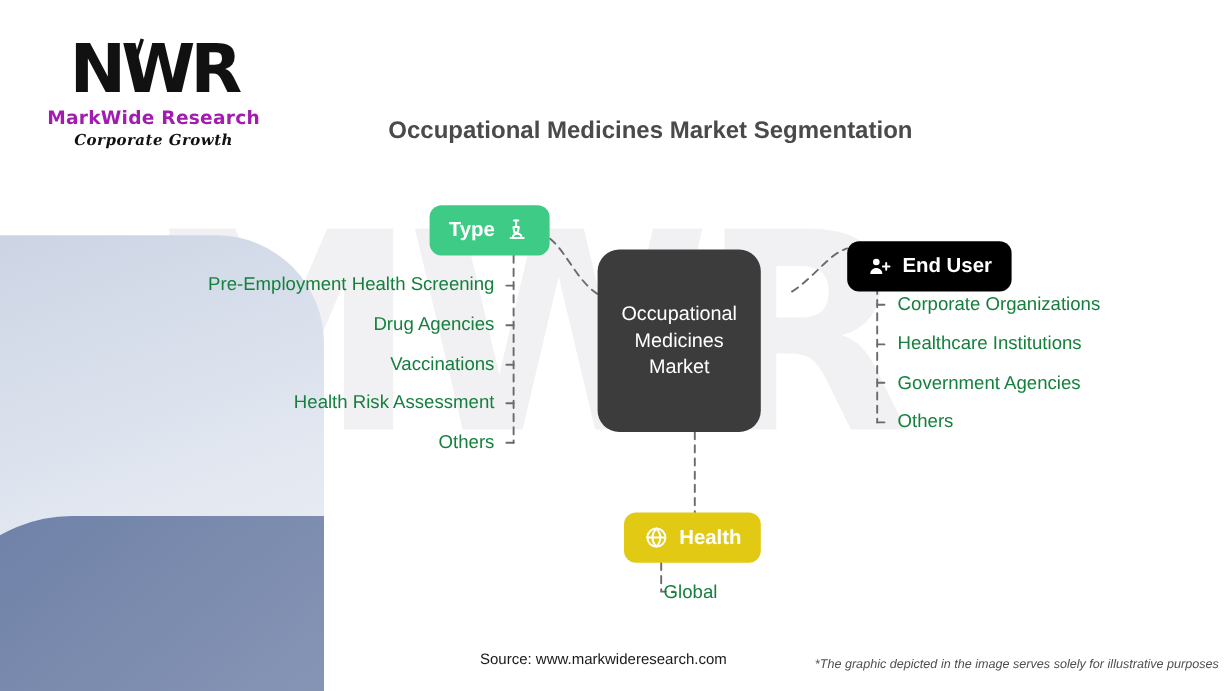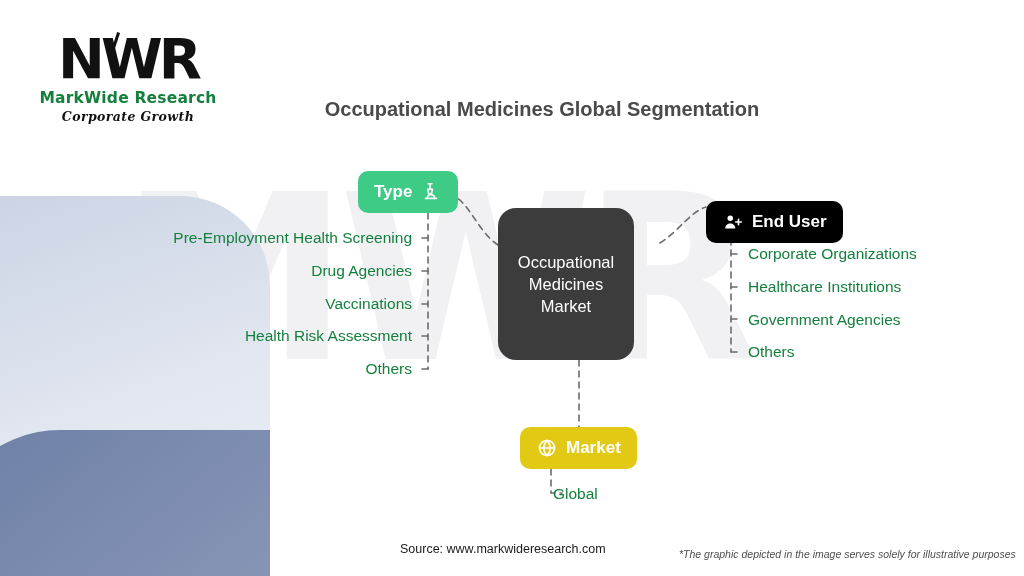--- a/index.html
+++ b/index.html
@@ -82,21 +82,21 @@
     top: 2px;
     width: 3px;
     height: 20px;
     background: #111;
     transform: rotate(18deg);
   }
   .logo-name {
     font-family: "DejaVu Sans", sans-serif;
     font-size: 15.5px;
     font-weight: 700;
-    color: #15803d;
+    color: #a21caf;
     letter-spacing: 0.2px;
     margin-top: 1px;
   }
   .logo-tag {
     font-family: "DejaVu Serif", serif;
     font-size: 12.5px;
     font-style: italic;
     font-weight: 700;
     color: #111111;
     letter-spacing: 0.4px;
@@ -203,21 +203,21 @@
 
   <div class="logo">
     <div class="logo-mark">
       <span>NWR</span>
       <span class="tick"></span>
     </div>
     <div class="logo-name">MarkWide Research</div>
     <div class="logo-tag">Corporate Growth</div>
   </div>
 
-  <div class="title">Occupational Medicines Global Segmentation</div>
+  <div class="title">Occupational Medicines Market Segmentation</div>
 
   <svg class="conn" viewBox="0 0 1024 576">
     <g stroke="#6b6b6b" stroke-width="1.6" fill="none" stroke-dasharray="6,5" stroke-linecap="round">
 
       <path d="M498,245 C478,232 470,203 452,195"></path>
 
       <path d="M660,243 C680,230 690,212 706,207"></path>
 
       <path d="M579,360 L579,427"></path>
 
@@ -276,20 +276,20 @@
   <div class="leaf right" style="left:748px; top:343px;">Others</div>
 
   <div class="pill pill-region">
     <span class="icon">
       <svg width="22" height="22" viewBox="0 0 24 24" fill="none" stroke="#ffffff" stroke-width="1.8" stroke-linecap="round" stroke-linejoin="round">
         <circle cx="12" cy="12" r="8.2"></circle>
         <path d="M3.8 12h16.4"></path>
         <path d="M12 3.8c2.4 2.5 3.6 5.3 3.6 8.2s-1.2 5.7-3.6 8.2c-2.4-2.5-3.6-5.3-3.6-8.2S9.6 6.3 12 3.8z"></path>
       </svg>
     </span>
-    <span>Market</span>
+    <span>Health</span>
   </div>
   <div class="leaf right" style="left:553px; top:485px;">Global</div>
 
   <div class="source">Source: www.markwideresearch.com</div>
   <div class="disclaimer">*The graphic depicted in the image serves solely for illustrative purposes</div>
 
 </div>
 
 </body></html>

